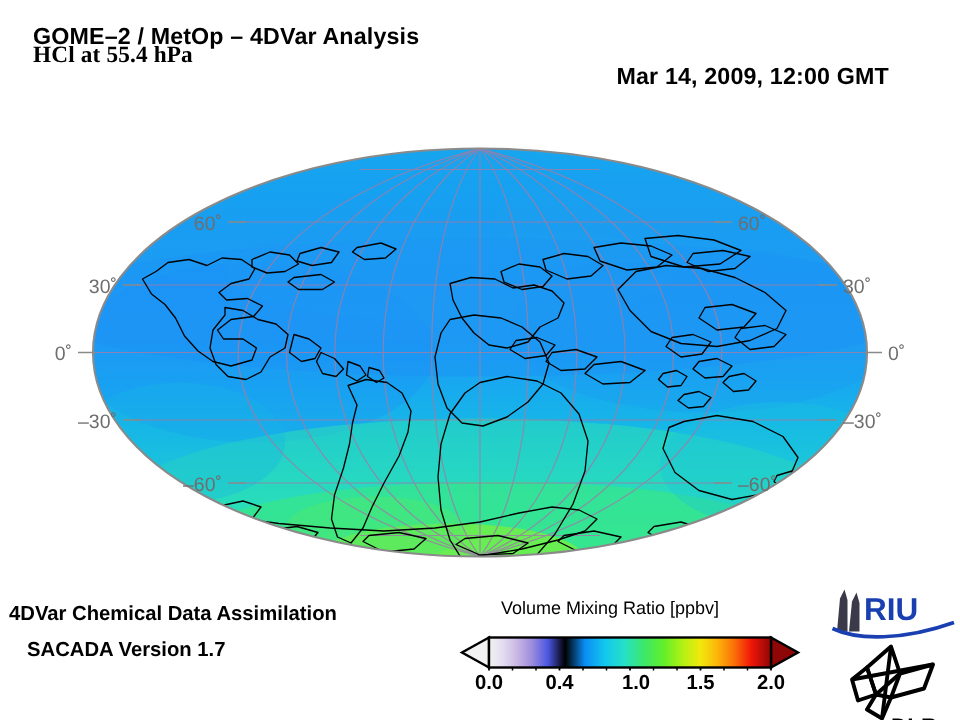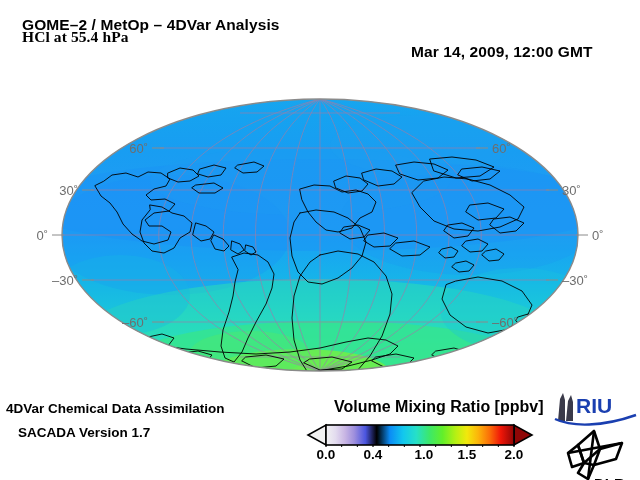--- a/index.html
+++ b/index.html
@@ -24,21 +24,21 @@
     font-size:13px;color:#6e6e6e;font-weight:normal;
     font-family:"Liberation Sans",sans-serif;
   }
 
   .foot{font-weight:bold;font-size:13.5px;}
   #footer-line1{left:6px;top:401px;}
   #footer-line2{left:18px;top:425px;}
   #footer-line3{left:18px;top:449px;}
 
   #cbar-title{
-    left:334px;top:398px;font-weight:bold;font-size:16px;
+    left:334px;top:398px;font-weight:normal;font-size:12px;
   }
   #colorbar-wrap{position:absolute;left:306px;top:423px;width:228px;height:24px;}
   #cbar-svg{display:block;}
   #cbar-ticklabels{
     position:absolute;left:306px;top:447px;width:228px;height:20px;
   }
   .cblab{
     position:absolute;font-weight:bold;font-size:13.5px;
     transform:translateX(-50%);top:0;
   }

